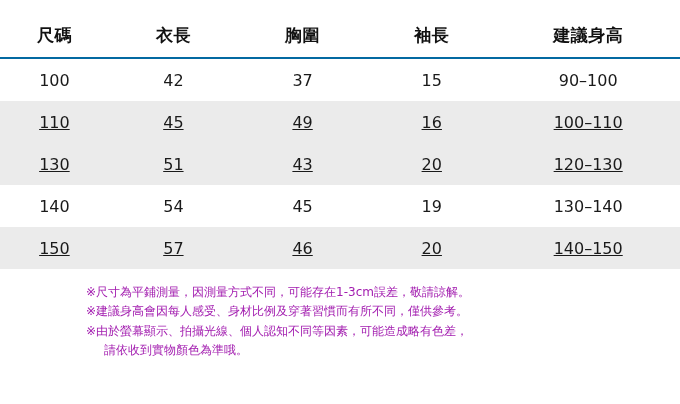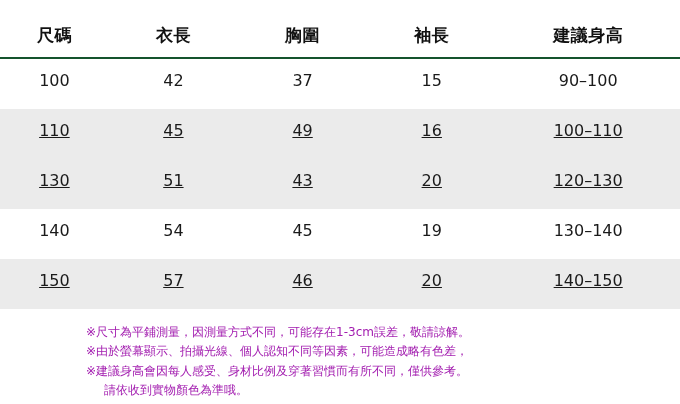--- a/index.html
+++ b/index.html
@@ -37,27 +37,27 @@
     font-size: 17px;
     font-weight: bold;
     color: #111111;
     padding: 6px 0 10px 0;
     text-align: center;
     background: #ffffff;
     border: none;
     letter-spacing: 0.5px;
   }
   .size-table thead tr {
-    border-bottom: 2px solid #14532d;
+    border-bottom: 2px solid #0369a1;
   }
   .size-table tbody td {
     font-size: 16px;
     color: #1a1a1a;
     text-align: center;
-    padding: 10px 0 18px 0;
+    padding: 10px 0 10px 0;
     height: 22px;
     border: none;
   }
   .size-table tbody tr.alt td {
     background: #ebebeb;
     text-decoration: underline;
   }
   .size-table tbody tr.plain td {
     background: #ffffff;
   }
@@ -144,18 +144,18 @@
         <td>57</td>
         <td>46</td>
         <td>20</td>
         <td>140–150</td>
       </tr>
     </tbody>
   </table>
 
   <div class="notes">
     <div class="note-line">※尺寸為平鋪測量，因測量方式不同，可能存在1-3cm誤差，敬請諒解。</div>
+    <div class="note-line">※建議身高會因每人感受、身材比例及穿著習慣而有所不同，僅供參考。</div>
     <div class="note-line">※由於螢幕顯示、拍攝光線、個人認知不同等因素，可能造成略有色差，</div>
-    <div class="note-line">※建議身高會因每人感受、身材比例及穿著習慣而有所不同，僅供參考。</div>
     <div class="note-line indent">請依收到實物顏色為準哦。</div>
   </div>
 
 </div>
 
 </body></html>

